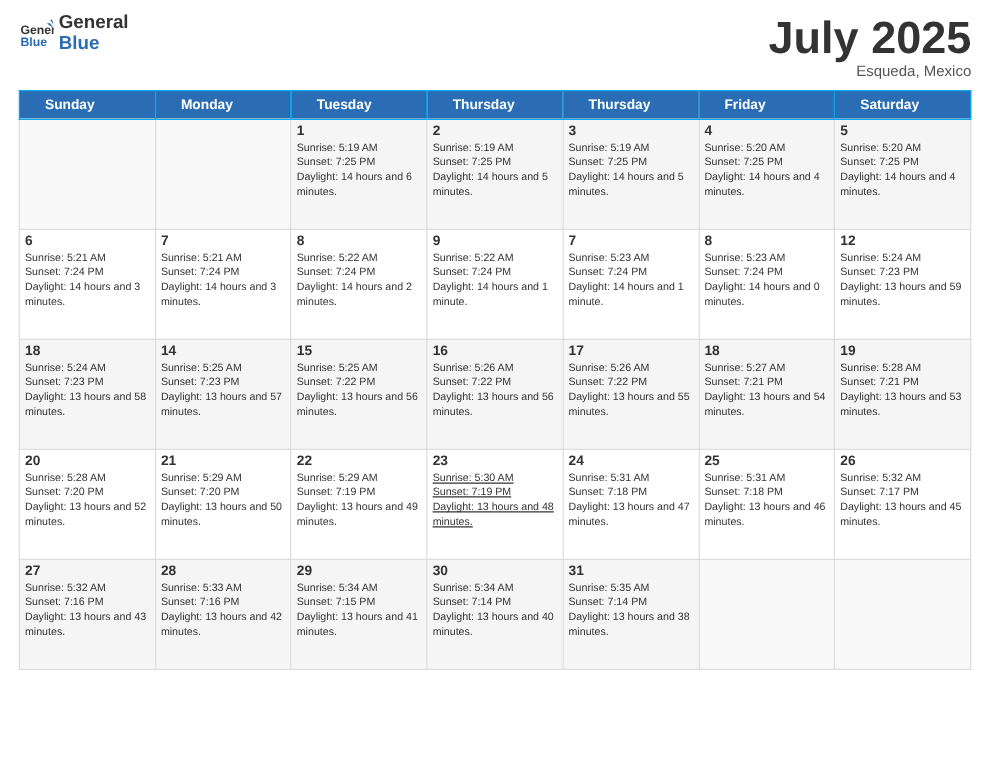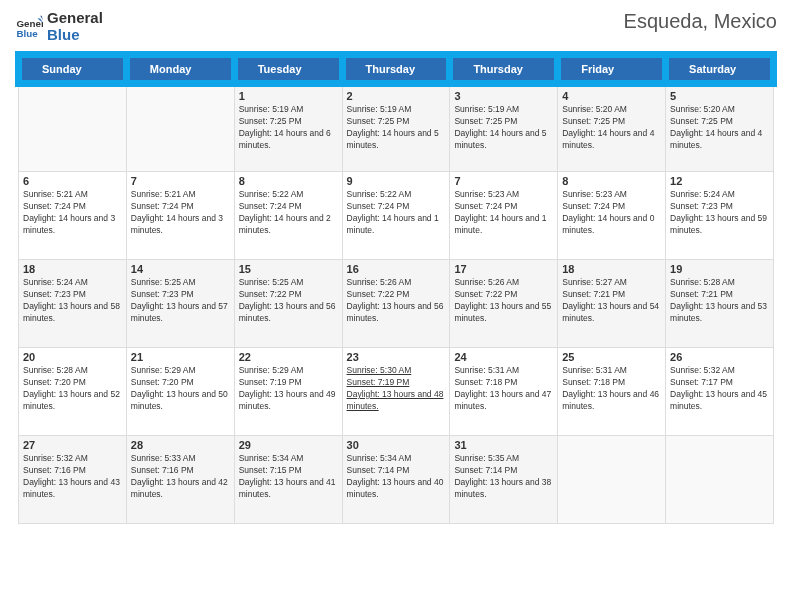--- a/index.html
+++ b/index.html
@@ -35,37 +35,36 @@
     .title-block {
       text-align: right;
     }
     .title-month {
       font-size: 36px;
       font-weight: bold;
       color: #333;
       line-height: 1.1;
     }
     .title-location {
-      font-size: 20px;
+      font-size: 12px;
       color: #555;
-      text-align: center;
     }
     .cal-table {
       width: 100%;
       border-collapse: collapse;
       table-layout: fixed;
     }
     .cal-table th {
       background-color: #2a6db5;
       color: #fff;
       font-size: 11px;
       font-weight: bold;
       padding: 5px 20px;
       text-align: left;
-      border: 7px solid #0ea5e9;
+      border: 1px solid #0ea5e9;
     }
     .cal-table td {
       border: 1px solid #ddd;
       vertical-align: top;
       padding: 3px 4px;
       font-size: 9px;
       color: #333;
       height: 88px;
       width: calc(100% / 7);
     }
@@ -97,20 +96,21 @@
         <text x="2" y="34" font-size="14" font-weight="bold" fill="#2a6db5" font-family="Arial">Blue</text>
         <polygon points="32,8 40,14 36,8" fill="#2a6db5"></polygon>
         <polygon points="36,4 40,10 38,4" fill="#1a4a8a"></polygon>
       </svg>
       <div style="line-height:1.1;">
         <div style="font-size:15px; font-weight:bold; color:#333;">General</div>
         <div style="font-size:15px; font-weight:bold; color:#2a6db5;">Blue</div>
       </div>
     </div>
     <div class="title-block">
+      <div class="title-month">July 2025</div>
       <div class="title-location">Esqueda, Mexico</div>
     </div>
   </div>
 
   <table class="cal-table">
     <thead>
       <tr>
       <th>Sunday</th>
           <th>Monday</th>
           <th>Tuesday</th>

